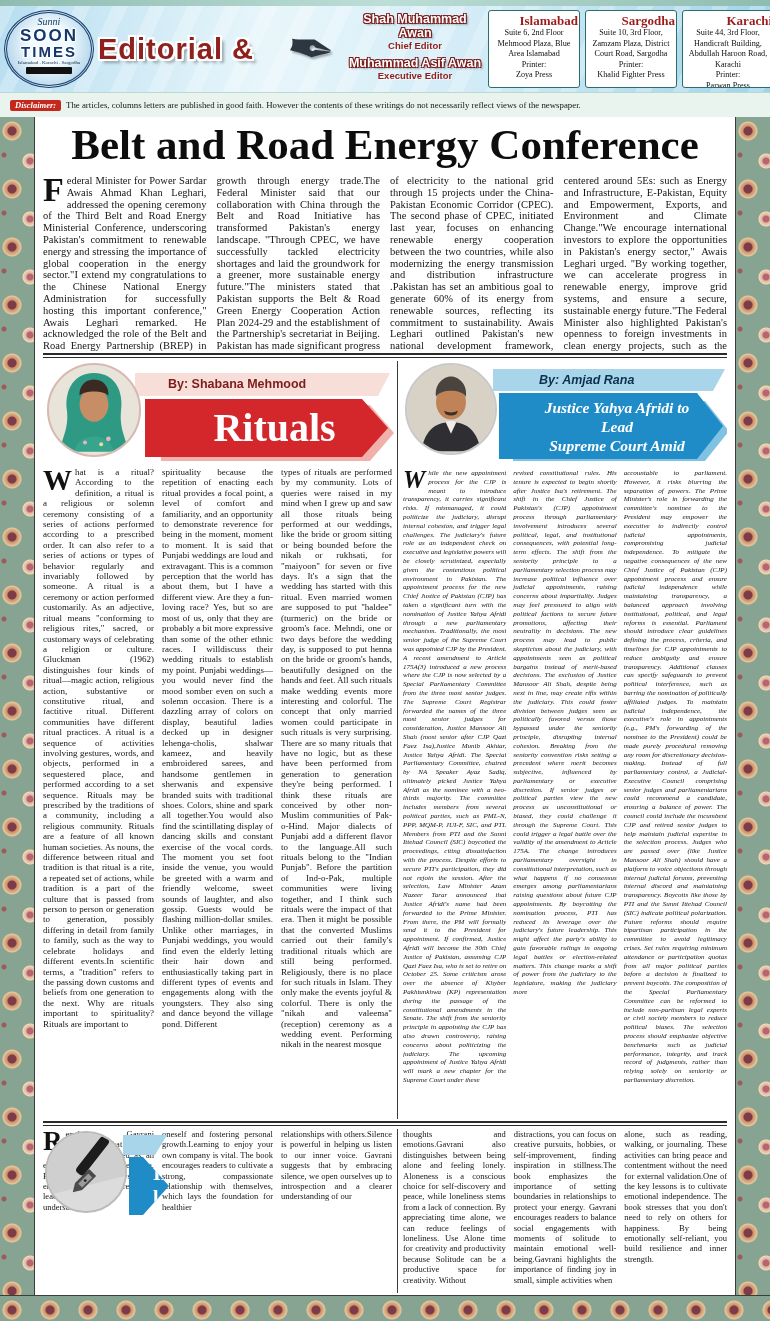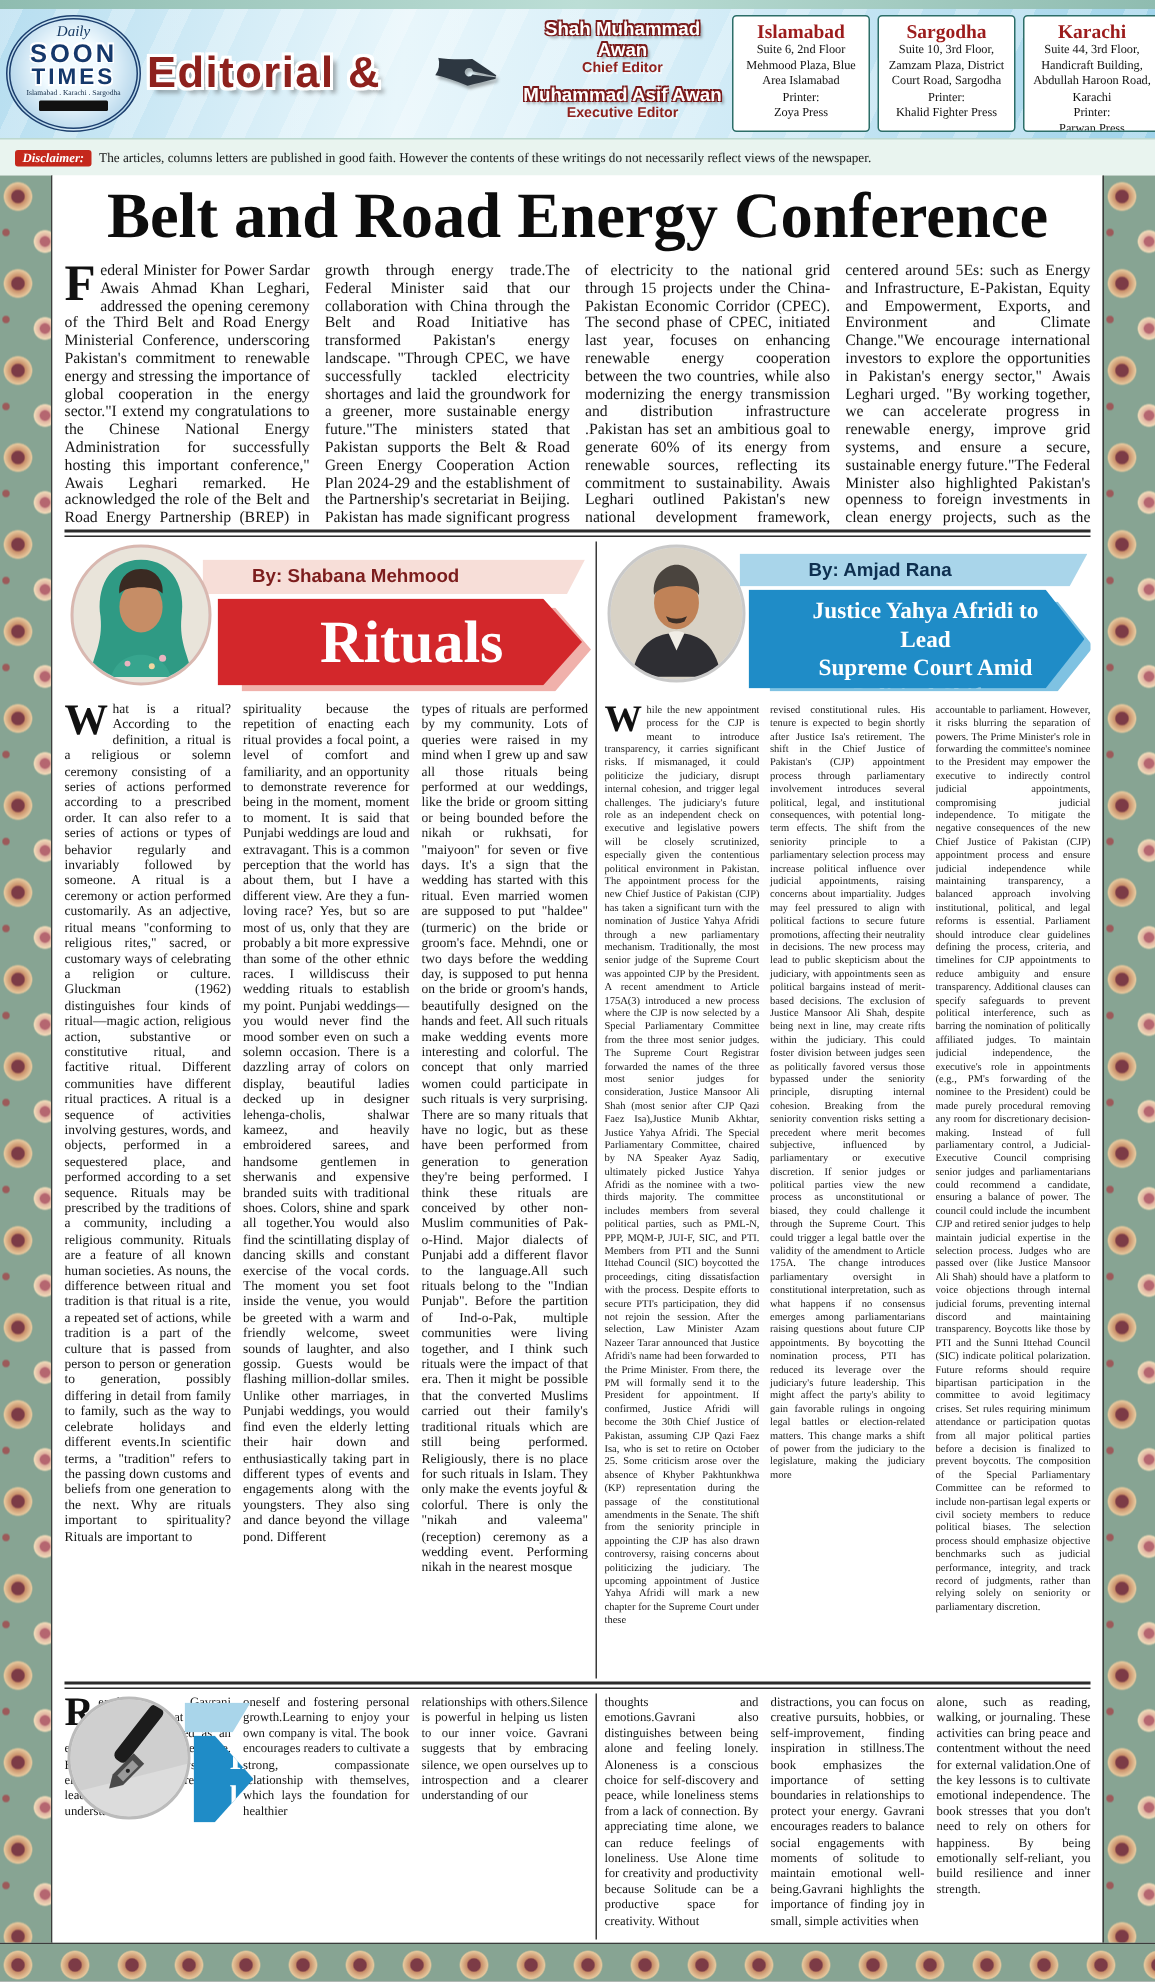--- a/index.html
+++ b/index.html
@@ -47,21 +47,21 @@
   .section-title .l2 { padding-left:14px; }
 
   .pen-glyph { flex:none; width:62px; text-align:center; font-family:"DejaVu Sans",sans-serif; font-size:58px; line-height:74px; color:#2d3741; transform:rotate(10deg); text-shadow:2px 2px 2px rgba(0,0,0,.3); }
 
   .editors { flex:none; width:138px; text-align:center; }
   .editor-name { font-family:"Liberation Sans",sans-serif; font-weight:bold; font-size:12.5px; line-height:14px; color:#fff; text-shadow:-1px -1px 0 #7a1a1a,1px -1px 0 #7a1a1a,-1px 1px 0 #7a1a1a,1px 1px 0 #7a1a1a,2px 2px 2px rgba(0,0,0,.35); }
   .editor-role { font-family:"Liberation Sans",sans-serif; font-weight:bold; font-size:9.5px; line-height:11px; color:#8e211d; margin-bottom:5px; text-shadow:1px 1px 0 rgba(255,255,255,.7); }
 
   .offices { flex:1; display:flex; gap:5px; justify-content:flex-end; }
   .office { width:92px; background:#fff; border:1px solid #2c6e68; border-radius:3px; padding:2px 1px; text-align:center; overflow:hidden; height:78px; }
-  .office-city { font-weight:bold; font-size:13px; line-height:15px; color:#9c1c1c; }
+  .office-city { font-weight:bold; font-size:13px; line-height:15px; color:#9c1c1c;text-align:right; }
   .office-address, .office-printer-label, .office-printer { font-size:8.2px; line-height:10.5px; color:#101010; }
 
   
   .disclaimer-bar { height:15px; background:#e9f4ef; border-top:1px solid #bcd8cf; display:flex; align-items:center; gap:5px; padding:12px 10px; }
   .disclaimer-label { background:#c4281c; color:#fff; font-weight:bold; font-style:italic; font-size:8.5px; line-height:11px; padding:0 5px; border-radius:2px; flex:none; }
   .disclaimer-text { font-size:8.8px; color:#161616; white-space:nowrap; overflow:hidden; }
 
   
   .body-wrap { display:flex; height:1178px; }
   .floral-side { width:35px; flex:none; }
@@ -96,21 +96,21 @@
   .rituals .art-header { height:102px; margin-bottom:4px; }
   .rituals .photo-circle { left:4px; top:2px; width:94px; height:94px; border-color:#d9b8b0; }
   .rituals .byline-strip { left:92px; right:2px; top:12px; height:23px; background:#f7ded8; color:#7c1d1d; font-size:12.5px; line-height:23px; padding-left:33px; }
   .rituals .banner-under { left:118px; right:-2px; top:44px; height:56px; background:#f0b1ab; }
   .rituals .banner { left:102px; right:4px; top:38px; height:58px; background:#d3272b; font-weight:bold; font-size:40px; line-height:58px; padding-left:16px; }
   .rituals-cols { flex:1; display:flex; gap:8px; overflow:hidden; }
   .rituals-cols .coltext { font-size:9px; line-height:10.4px; }
   .rituals-cols .dropcap { font-size:29px; line-height:26px; }
 
   
-  .justice { flex:1; display:flex; flex-direction:column; overflow:hidden; }
+  .justice { flex:1; display:flex; flex-direction:column; overflow:hidden;font-style:italic; }
   .justice .art-header { height:104px; margin-bottom:4px; }
   .justice .photo-circle { left:2px; top:2px; width:92px; height:92px; border-color:#c9c9c9; }
   .justice .byline-strip { left:90px; right:2px; top:8px; height:22px; background:#a9d5ea; color:#0e3050; font-size:12.5px; line-height:22px; padding-left:46px; }
   .justice .banner-under { left:110px; right:-2px; top:40px; height:60px; background:#7fc2e2; }
   .justice .banner { left:96px; right:4px; top:32px; height:66px; background:#1f8cc7; font-weight:bold; font-size:15.5px; line-height:19px; padding:5px 18px 0 30px; }
   .justice-cols { flex:1; display:flex; gap:7px; overflow:hidden; }
   .justice-cols .coltext { font-size:7px; line-height:8.8px; }
   .justice-cols .dropcap { font-size:25px; line-height:22px; }
 
   
@@ -131,21 +131,21 @@
 </style>
 </head>
 <body>
 
 <div class="page">
 
   <div class="top-strip"></div>
 
   <header class="masthead">
     <div class="logo-oval">
-      <div class="logo-daily">Daily</div>
+      <div class="logo-daily">Sunni</div>
       <div class="logo-soon">SOON</div>
       <div class="logo-times">TIMES</div>
       <div class="logo-cities">Islamabad . Karachi . Sargodha</div>
       <div class="logo-badge"></div>
     </div>
 
     <div class="section-title">
       <div>Editorial  &amp;</div>
     </div>
 

